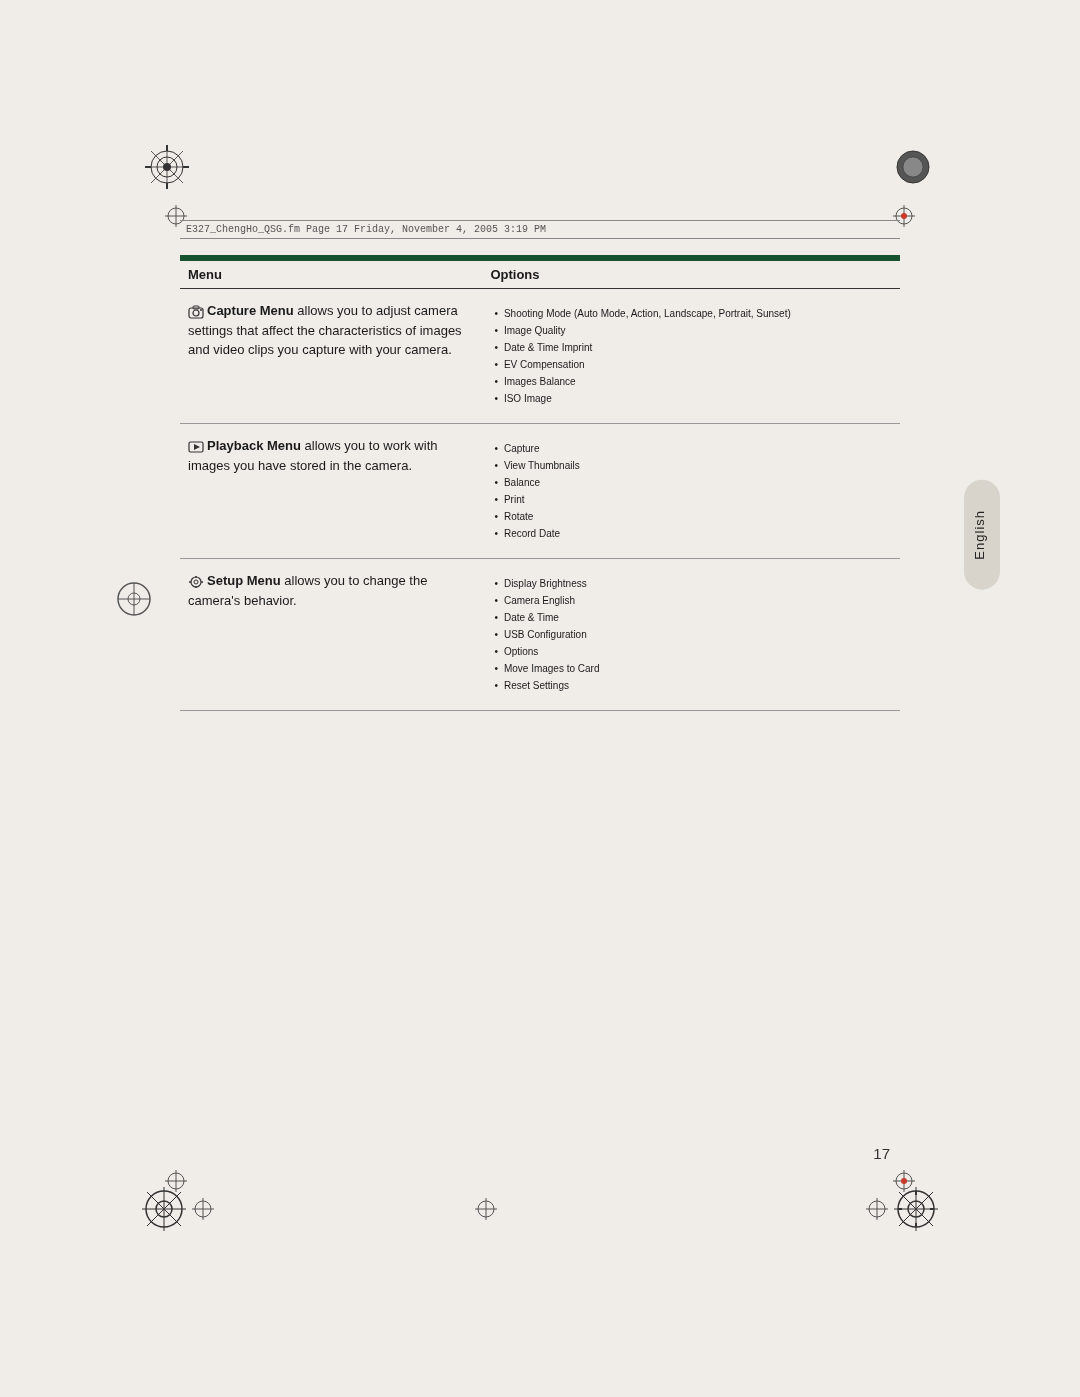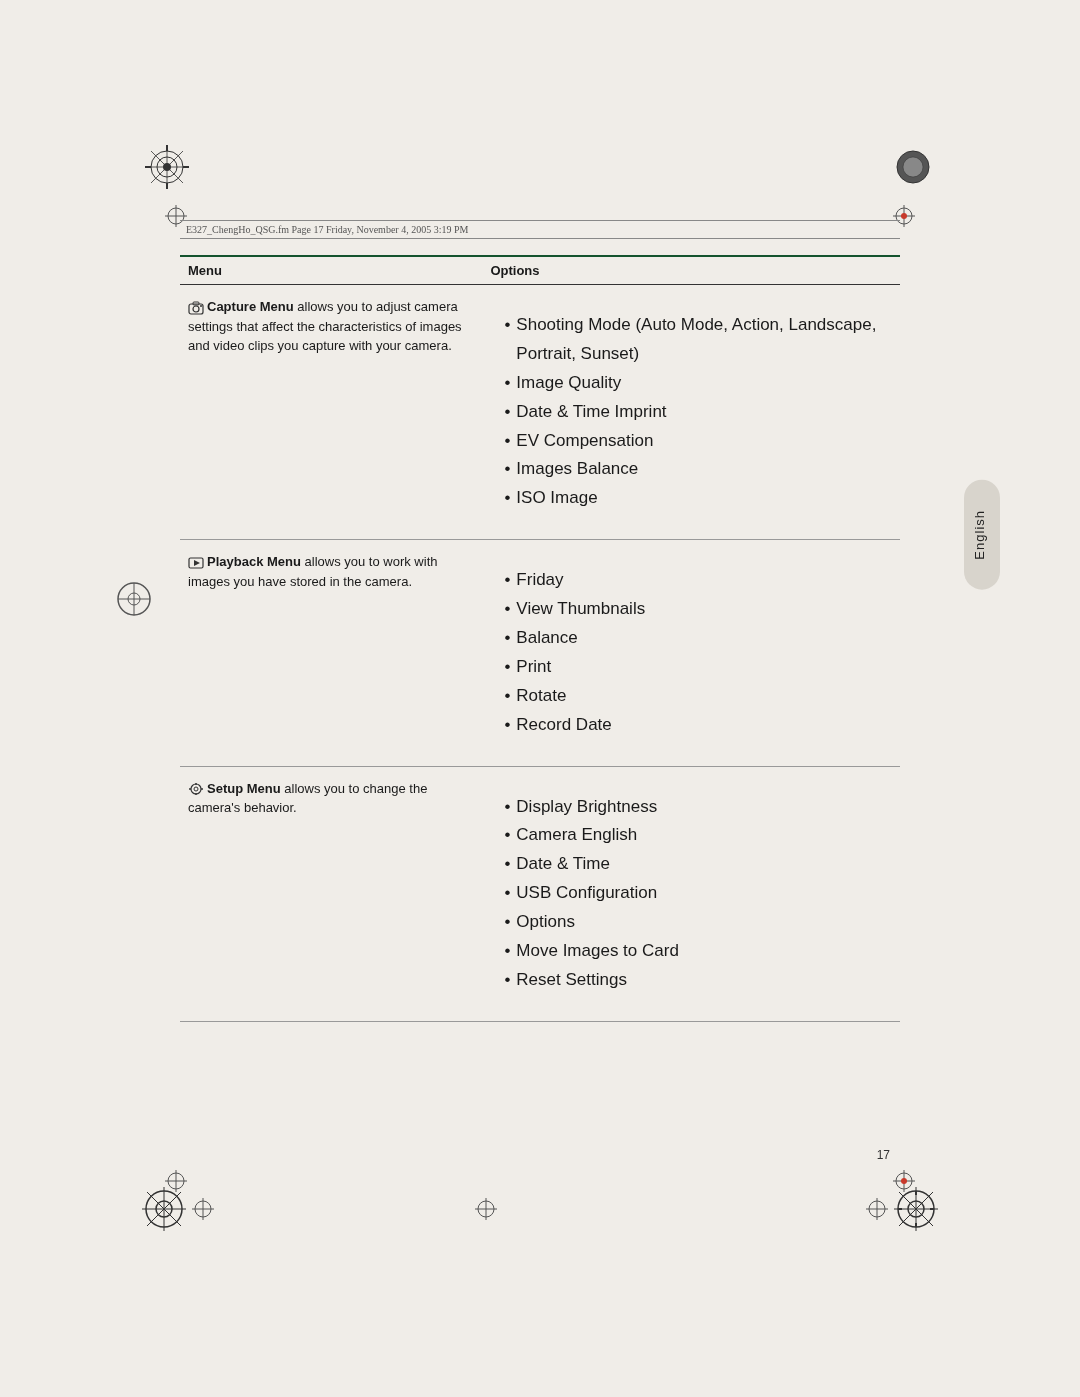--- a/index.html
+++ b/index.html
@@ -30,42 +30,42 @@
       border-top: 1px solid #888;
       border-bottom: 1px solid #888;
       padding: 3px 0;
       display: flex;
       align-items: center;
     }
 
     .header-strip-text {
       font-size: 10px;
       color: #555;
-      font-family: Liberation Serif, serif;
+      font-family: Liberation Mono, monospace;
       padding-left: 6px;
     }
 
     
     .content-area {
       position: absolute;
       top: 255px;
       left: 180px;
       right: 180px;
       bottom: 320px;
     }
 
     
     .menu-table {
       width: 100%;
       border-collapse: collapse;
       font-size: 13px;
     }
 
     .menu-table thead tr th {
-      border-top: 2px solid #14532d;
+      border-top: 6px solid #14532d;
       border-bottom: 1.5px solid #333;
       padding: 6px 8px;
       text-align: left;
       font-family: Arial, Helvetica, sans-serif;
       font-size: 13px;
       font-weight: bold;
     }
 
     .menu-table tbody tr td {
       vertical-align: top;
@@ -89,23 +89,23 @@
 
     .menu-desc {
       font-size: 13px;
       line-height: 1.5;
       font-family: Arial, Helvetica, sans-serif;
     }
 
     .options-list {
       list-style: none;
       padding: 0;
-      margin: 14px;
-      font-family: Arial, Helvetica, sans-serif;
-      font-size: 17px;
+      margin: 4px;
+      font-family: Arial, Helvetica, sans-serif;
+      font-size: 10px;
       line-height: 1.7;
     }
 
     .options-list li {
       display: flex;
       align-items: flex-start;
     }
 
     .options-list li::before {
       content: '•';
@@ -132,21 +132,21 @@
       letter-spacing: 1px;
       color: #222;
     }
 
     
     .page-number {
       position: absolute;
       bottom: 235px;
       right: 190px;
       font-family: Arial, Helvetica, sans-serif;
-      font-size: 12px;
+      font-size: 15px;
       color: #333;
       text-align: right;
     }
 
     
     .reg-tl { top: 205px; left: 165px; }
     .reg-tr { top: 205px; right: 165px; }
     .reg-bl { bottom: 205px; left: 165px; }
     .reg-br { bottom: 205px; right: 165px; }
 
@@ -217,21 +217,21 @@
           <td class="col-menu">
             <div class="menu-desc">
       <svg width="16" height="14" viewBox="0 0 16 14" xmlns="http://www.w3.org/2000/svg" style="vertical-align:middle;margin-right:3px;">
         <rect x="1" y="2" width="14" height="10" rx="1.5" fill="none" stroke="#333" stroke-width="1.2"></rect>
         <polygon points="6,4 6,10 12,7" fill="#333"></polygon>
       </svg><span class="menu-name">Playback Menu</span> allows you to work with images you have stored in the camera.
     </div>
           </td>
           <td class="col-options">
             <ul class="options-list">
-              <li>Friday</li>
+              <li>Capture</li>
               <li>View Thumbnails</li>
               <li>Balance</li>
               <li>Print</li>
               <li>Rotate</li>
               <li>Record Date</li>
             </ul>
           </td>
         </tr>
         <tr>
           <td class="col-menu">

